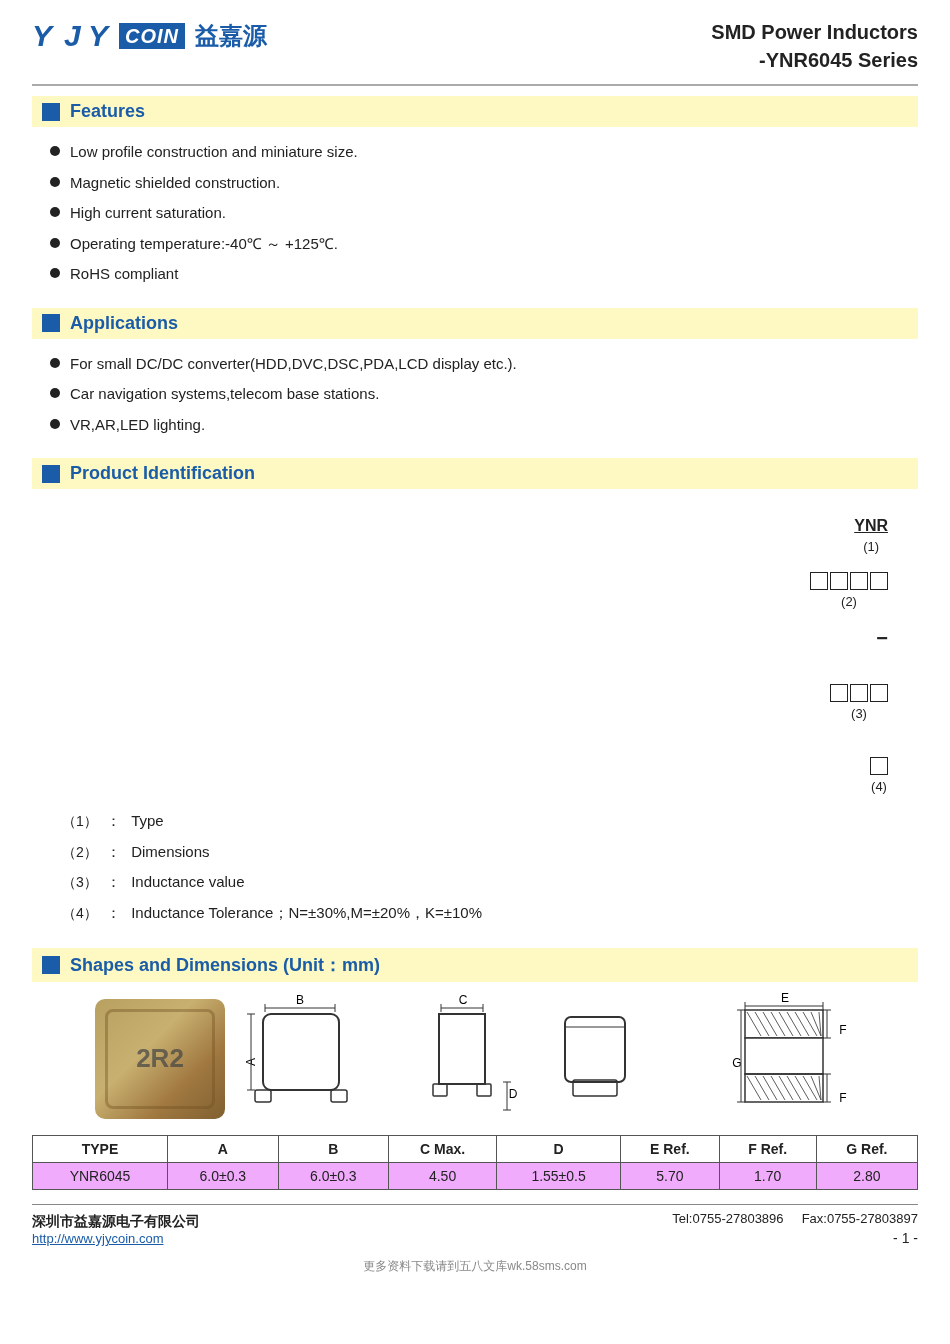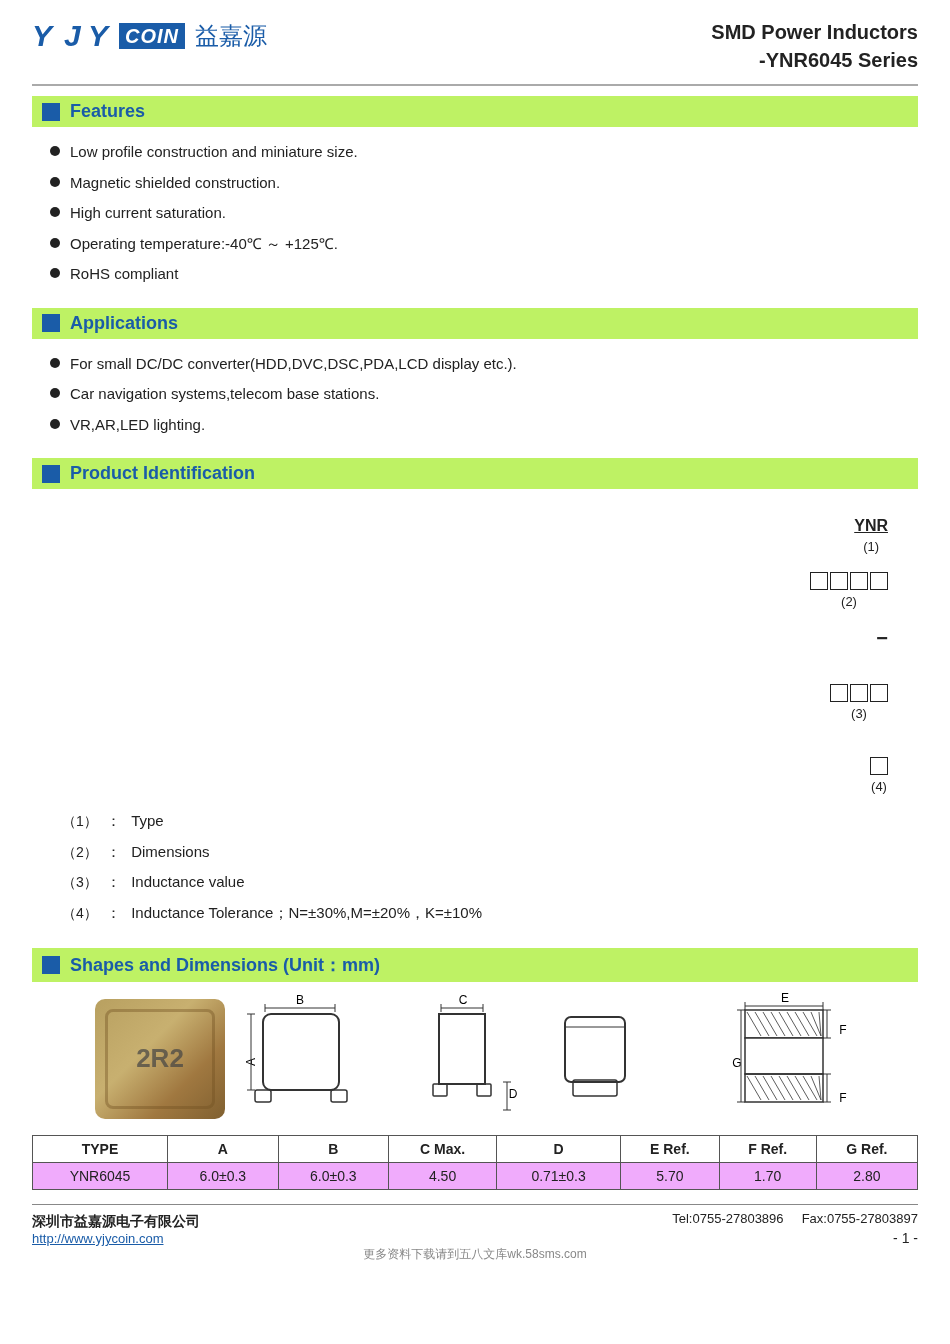--- a/index.html
+++ b/index.html
@@ -42,21 +42,21 @@
       color: #222;
     }
     .header-title .line2 {
       font-size: 20px;
       font-weight: bold;
       color: #222;
     }
 
     
     .section-bar {
-      background: #bef264;
+      background: #fef9c3;
       display: flex;
       align-items: center;
       padding: 5px 10px;
       margin-bottom: 10px;
       margin-top: 6px;
       text-align: right;
     }
     .section-bar .section-icon {
       display: inline-block;
       width: 18px;
@@ -206,21 +206,21 @@
     .footer-right {
       text-align: right;
     }
     .footer-page {
       font-size: 14px;
     }
     .watermark {
       text-align: center;
       font-size: 12px;
       color: #888;
-      margin-top: 0;
+      margin-top: 12px;
     }
 
     
     .diagrams-row {
       display: flex;
       align-items: center;
       justify-content: center;
       gap: 20px;
       padding: 0 10px;
     }
@@ -242,21 +242,21 @@
         <svg width="24" height="36" viewBox="0 0 24 36" style="display:inline-block">
           <text x="0" y="28" font-size="30" font-weight="900" font-style="italic" fill="#1a5ca8" font-family="Arial">J</text>
         </svg>
 
         <svg width="30" height="36" viewBox="0 0 30 36" style="display:inline-block">
           <text x="0" y="28" font-size="30" font-weight="900" font-style="italic" fill="#1a5ca8" font-family="Arial">Y</text>
         </svg>
 
         <span style="background:#1a5ca8;color:white;font-size:20px;font-weight:900;font-style:italic;padding:3px 6px 3px 6px;border-radius:0;letter-spacing:1px;line-height:1;margin-left:1px;display:inline-block;">COIN</span>
 
-        <span style="font-size:24px;color:#1a5ca8;font-weight:normal;margin-left:10px;font-style:normal;">益嘉源</span>
+        <span style="font-size:24px;color:#1a5ca8;font-weight:bold;margin-left:10px;font-style:normal;">益嘉源</span>
       </span>
     </div>
     <div class="header-title">
       <div class="line1">SMD Power Inductors</div>
       <div class="line2">-YNR6045 Series</div>
     </div>
   </div>
 
   <div class="section-bar">
     <span class="section-icon"></span>
@@ -501,21 +501,21 @@
         <th>F Ref.</th>
         <th>G Ref.</th>
       </tr>
     </thead>
     <tbody>
       <tr>
         <td>YNR6045</td>
         <td>6.0±0.3</td>
         <td>6.0±0.3</td>
         <td>4.50</td>
-        <td>0.71±0.3</td>
+        <td>1.55±0.5</td>
         <td>5.70</td>
         <td>1.70</td>
         <td>2.80</td>
       </tr>
     </tbody>
   </table>
 
   <div class="footer">
     <div class="footer-left">
       <div class="company-name">深圳市益嘉源电子有限公司</div>

